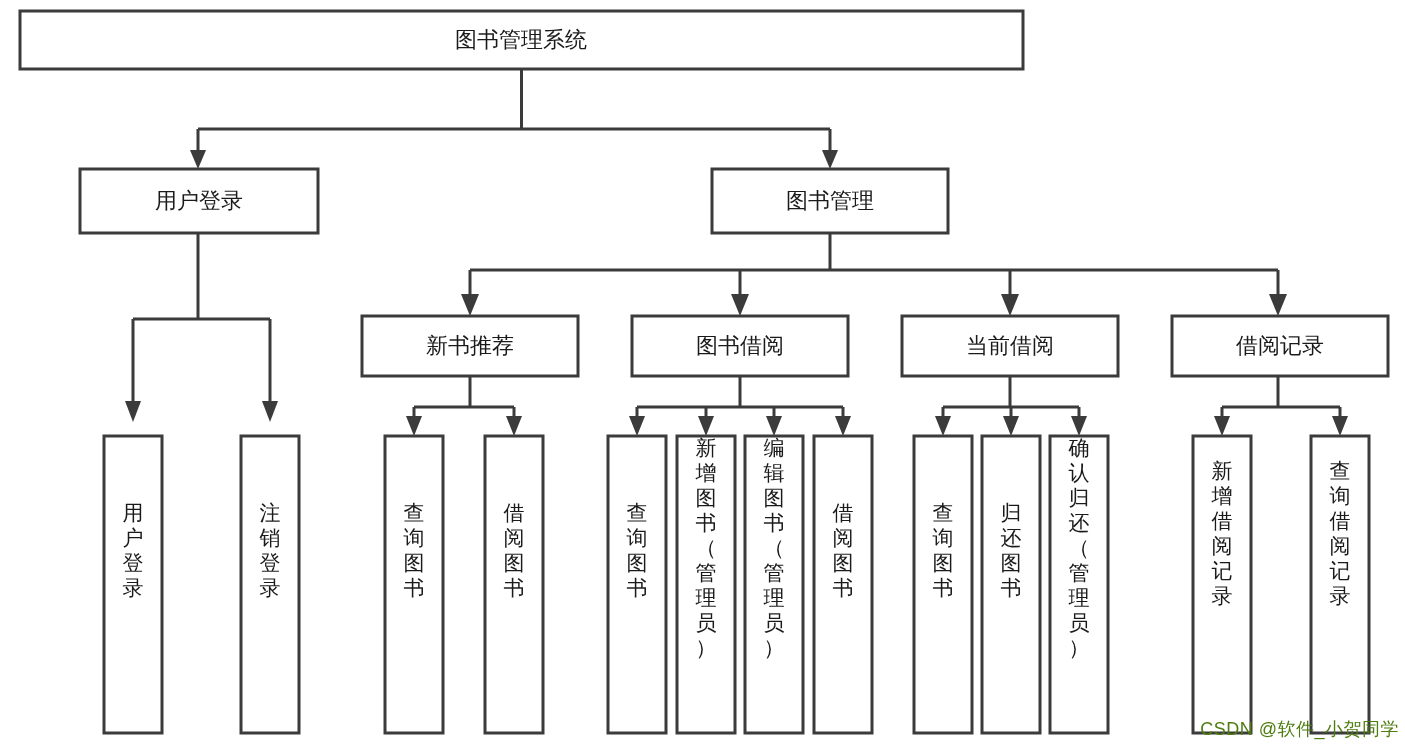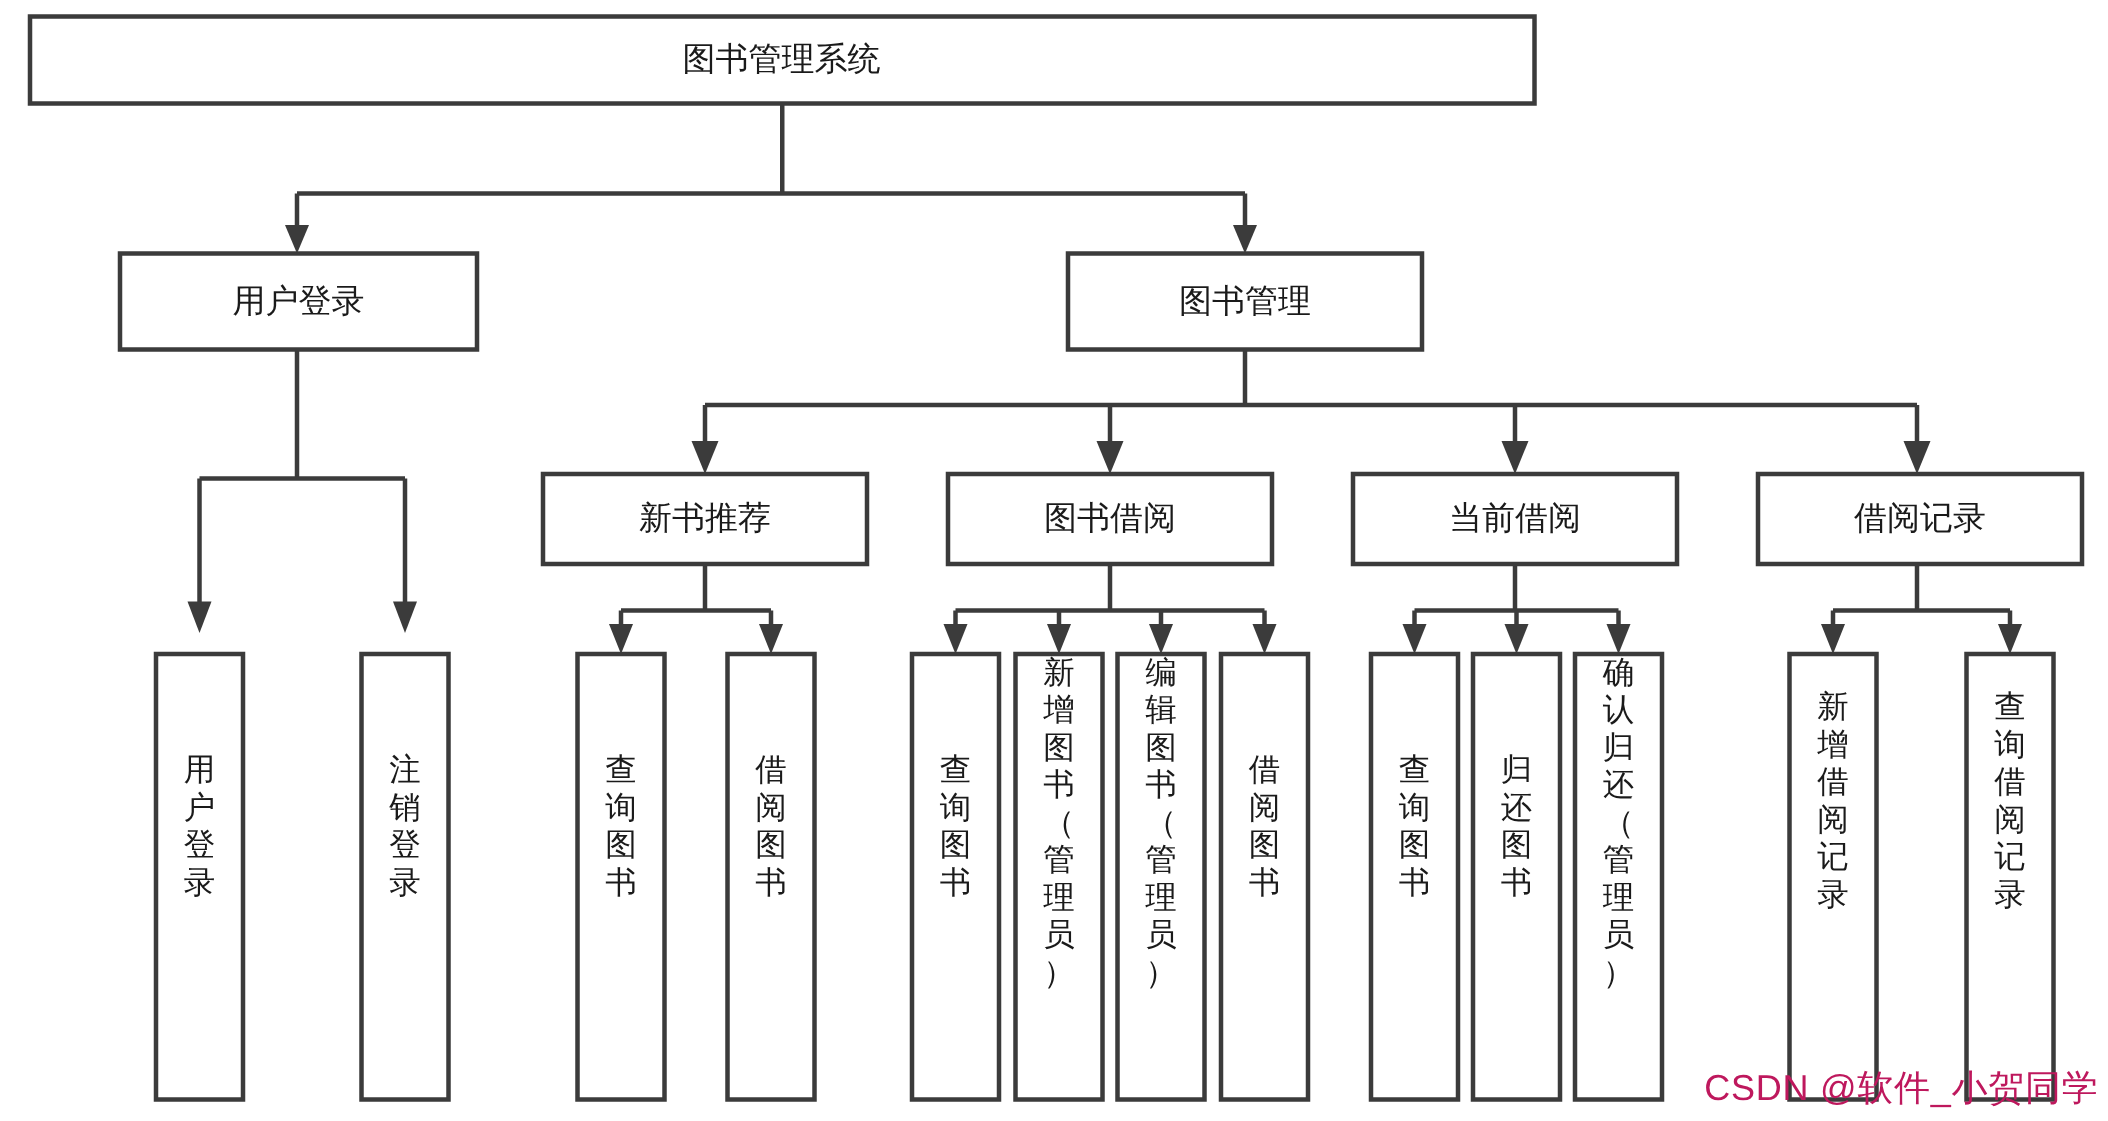--- a/index.html
+++ b/index.html
@@ -51,22 +51,22 @@
     fill: #1a1a1a;
     font-family: "Liberation Sans", "DejaVu Sans", sans-serif;
     font-size: 21px;
     text-anchor: middle;
   }
   .watermark {
     position: absolute;
     right: 6px;
     bottom: 6px;
     font-family: "Liberation Sans", "DejaVu Sans", sans-serif;
-    font-size: 24px;
-    color: #be185d;
+    font-size: 18px;
+    color: #4d7c0f;
     letter-spacing: 0.5px;
     white-space: nowrap;
     user-select: none;
   }
 </style>
 </head>
 <body>
 
 <div id="diagram-root">
 

